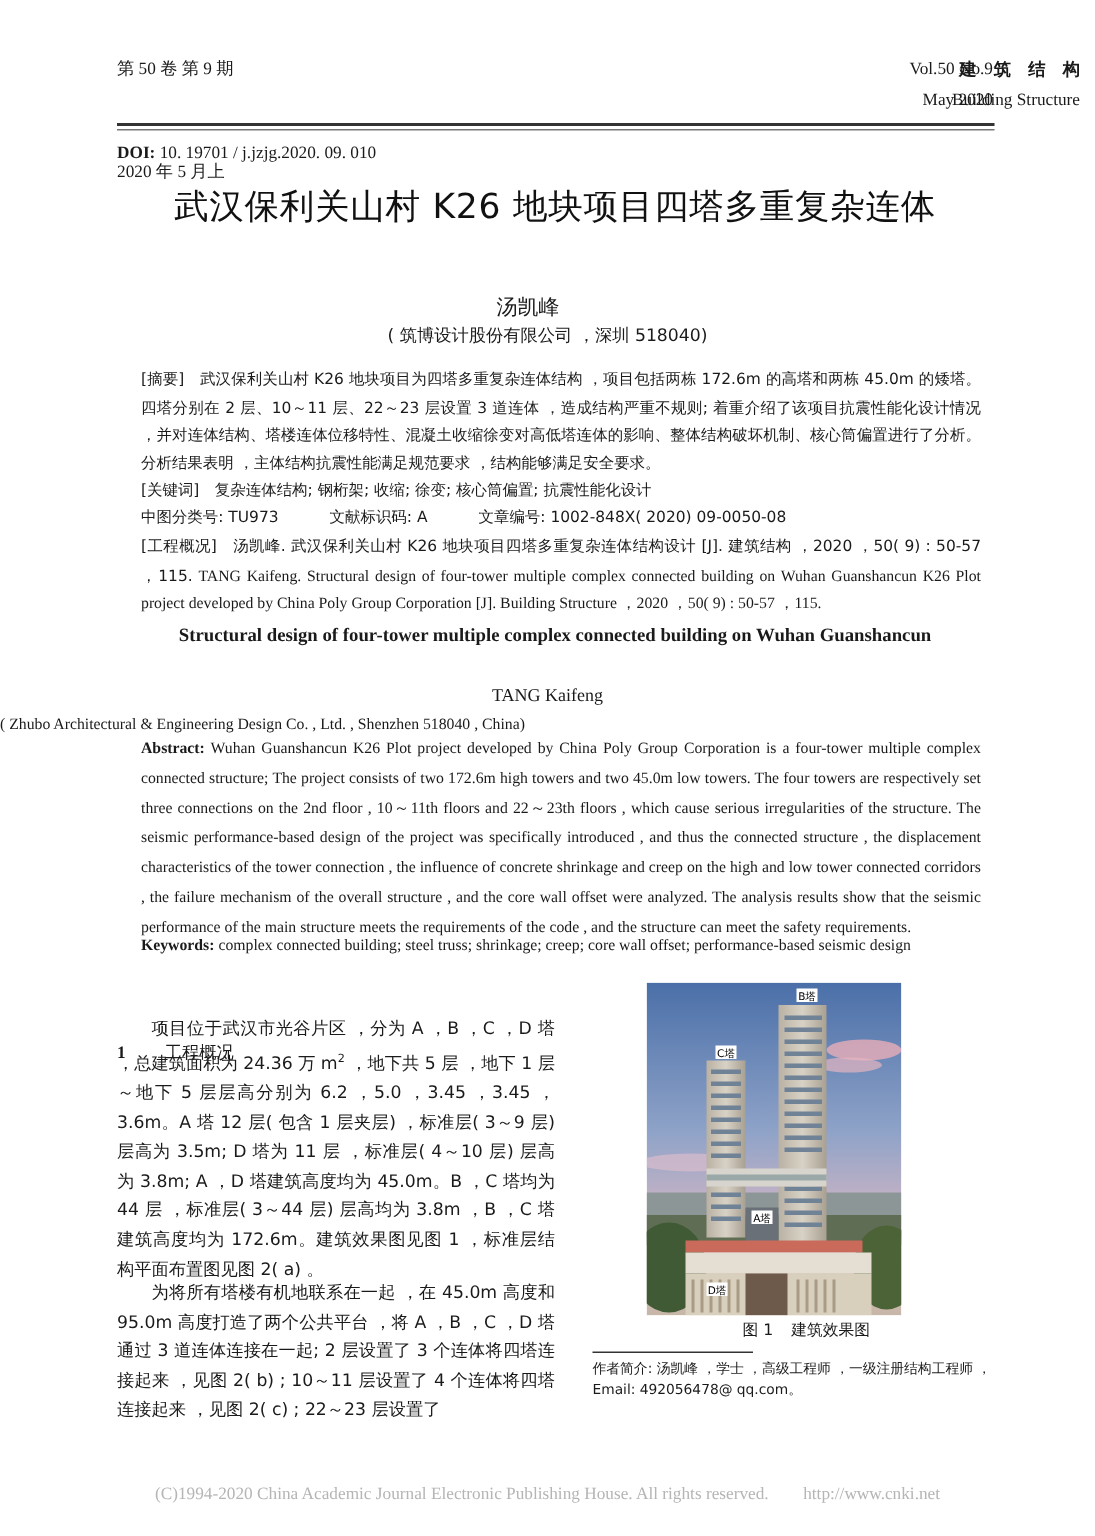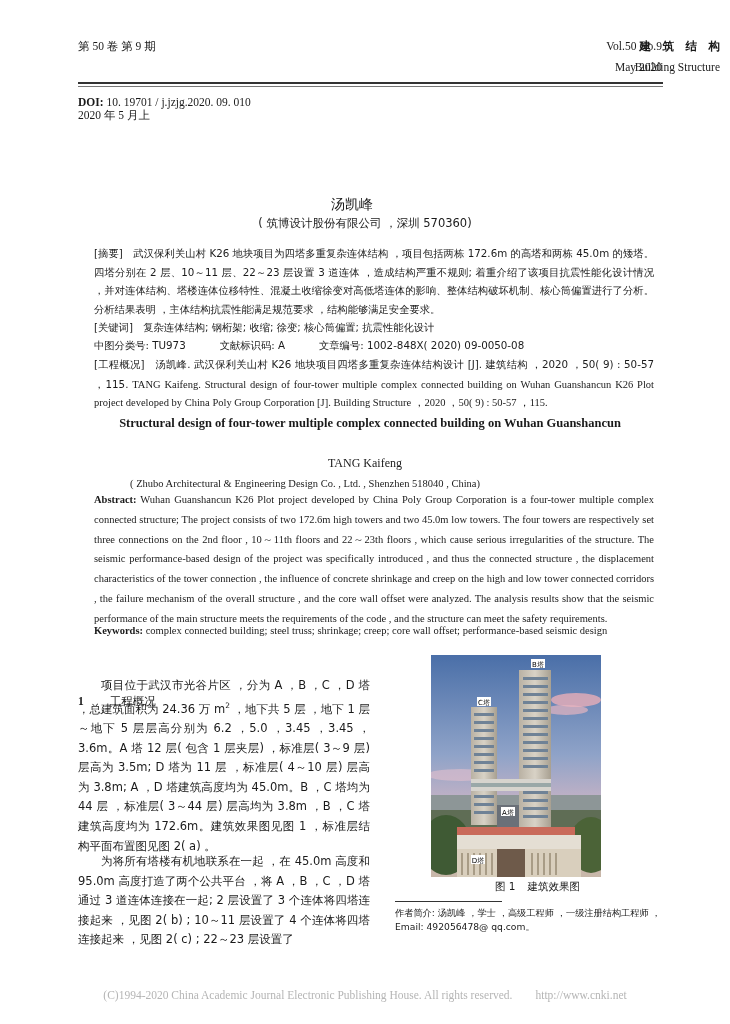--- a/index.html
+++ b/index.html
@@ -21,21 +21,21 @@
   .affil { left: 0; width: 730px; text-align: center; top: 216px; font-size: 11.5px; font-family: "DejaVu Sans", sans-serif; }
   .blk { left: 94px; width: 560px; font-size: 10.8px; line-height: 18.5px; text-align: justify; }
   .abstract-cn { top: 244px; font-family: "DejaVu Sans", sans-serif; font-size: 10.3px; line-height: 18.5px; }
   .kw-cn { top: 318px; font-family: "DejaVu Sans", sans-serif; font-size: 10.3px; }
   .cls { top: 336px; font-family: "DejaVu Sans", sans-serif; font-size: 10.3px; }
   .cls span { margin-right: 34px; }
   .cite { top: 355px; font-size: 10.5px; }
   .cite .cn { font-family: "DejaVu Sans", sans-serif; font-size: 10.3px; }
   .en-title { left: 60px; width: 620px; text-align: center; top: 413px; font-weight: bold; font-size: 12.5px; line-height: 21px; }
   .en-author { left: 0; width: 730px; text-align: center; top: 456px; font-size: 12px; }
-  .en-affil { left: 0; width: 610px; text-align: center; top: 478px; font-size: 10.5px; }
+  .en-affil { left: 0; width: 610px; text-align: left; top: 478px; font-size: 10.5px; }
   .en-abs { top: 490px; font-size: 10.5px; line-height: 19.8px; }
   .en-abs b, .en-kw b { font-weight: bold; }
   .en-kw { top: 622px; font-size: 10.5px; }
   .col-l { left: 78px; width: 292px; font-family: "DejaVu Sans", sans-serif; font-size: 11.5px; line-height: 19.6px; text-align: justify; }
   .sec-head { top: 692px; }
   .sec-head .num { font-weight: bold; margin-right: 26px; font-family: "Liberation Serif", serif; }
   .para1 { top: 676px; }
   .para2 { top: 852px; }
   .indent { text-indent: 2em; }
   .figure { left: 431px; top: 655px; width: 170px; height: 222px; overflow: hidden; }
@@ -56,23 +56,24 @@
 <div class="abs hdr hdr-r" style="top:38px;">Vol.50 No.9</div>
 <div class="abs hdr hdr-r" style="top:59px;">May 2020</div>
 <div class="abs rule-thick"></div>
 <div class="abs rule-thin"></div>
 
 <div class="abs doi">
   <b>DOI:</b><span> 10. 19701 / j.jzjg.2020. 09. 010</span>
 </div>
 
 <div class="abs title">
+  <div>武汉保利关山村 K26 地块项目四塔多重复杂连体</div>
 </div>
 <div class="abs author">汤凯峰</div>
-<div class="abs affil">( 筑博设计股份有限公司 ，深圳 570360)</div>
+<div class="abs affil">( 筑博设计股份有限公司 ，深圳 518040)</div>
 
 <div class="abs blk abstract-cn">
   <span>[摘要]</span><span>　武汉保利关山村 K26 地块项目为四塔多重复杂连体结构 ，项目包括两栋 172.6m 的高塔和两栋 45.0m 的矮塔。四塔分别在 2 层、10～11 层、22～23 层设置 3 道连体 ，造成结构严重不规则; 着重介绍了该项目抗震性能化设计情况 ，并对连体结构、塔楼连体位移特性、混凝土收缩徐变对高低塔连体的影响、整体结构破坏机制、核心筒偏置进行了分析。分析结果表明 ，主体结构抗震性能满足规范要求 ，结构能够满足安全要求。</span>
 </div>
 <div class="abs blk kw-cn">
   <span>[关键词]</span><span>　复杂连体结构; 钢桁架; 收缩; 徐变; 核心筒偏置; 抗震性能化设计</span>
 </div>
 <div class="abs blk cls">
   <span>中图分类号: TU973</span><span>文献标识码: A</span><span>文章编号: 1002-848X( 2020) 09-0050-08</span>
 </div>

